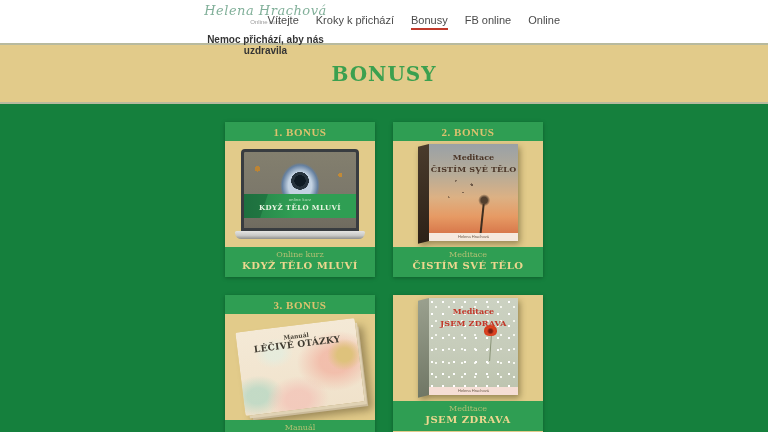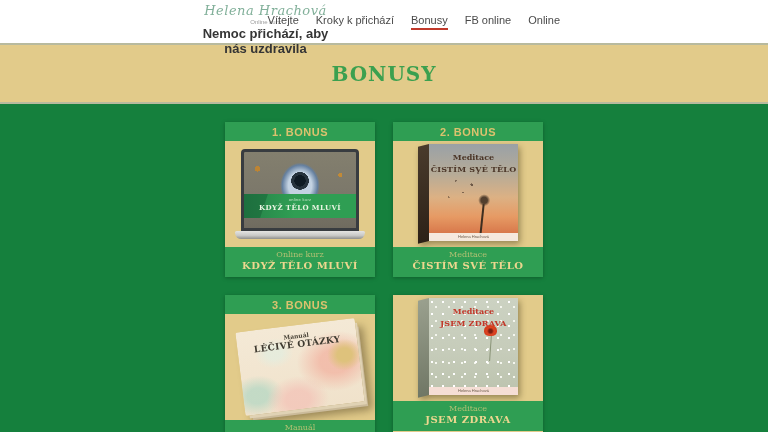--- a/index.html
+++ b/index.html
@@ -5,35 +5,35 @@
   * { margin: 0; padding: 0; box-sizing: border-box; }
   html,body { width: 768px; height: 445px; overflow: hidden; background: #fff; }
   body { font-family: "Liberation Sans", sans-serif; }
   .page { width: 768px; height: 432px; overflow: hidden; background: #15803d; position: relative; }
 
   
   .site-header { height: 43px; background: #fff; position: relative; }
   .logo { position: absolute; left: 193px; top: 3px; width: 145px; text-align: center; cursor: pointer; }
   .logo-name { font-family: "DejaVu Serif", serif; font-style: italic; font-size: 13px; color: #82b09a; letter-spacing: .5px; }
   .logo-sub { font-size: 6px; color: #9a9a9a; margin-top: 1px; }
-  .logo-tagline { font-size: 13px; font-weight: bold; color: #353535; margin-top: 1px; }
+  .logo-tagline { font-size: 10px; font-weight: bold; color: #353535; margin-top: 9px; }
   .main-nav { position: absolute; right: 208px; top: 0; height: 43px; display: flex; align-items: center; gap: 17px; }
   .nav-item { font-size: 11px; color: #4a4a4a; text-decoration: none; padding-bottom: 2px; border-bottom: 2px solid transparent; cursor: pointer; white-space: nowrap; }
   .nav-item.active { border-bottom-color: #c0392b; }
 
   
   .banner { height: 61px; background: #e2cb8a; border-top: 2px solid #b8ba9e; border-bottom: 2px solid #b8ba9e; display: flex; align-items: center; justify-content: center; }
   .banner h1 { font-family: "DejaVu Serif", serif; font-size: 20px; font-weight: bold; color: #3ba04f; letter-spacing: 1px; }
 
   
   main { padding-top: 18px; }
   .grid { width: 318px; margin: 0 auto; display: grid; grid-template-columns: 150px 150px; column-gap: 18px; row-gap: 18px; }
   .card { width: 150px; height: 155px; background: #e2cb8a; box-shadow: 0 1px 4px rgba(0,0,0,.28); cursor: pointer; }
   .card-head { height: 19px; background: #2f9e53; display: flex; align-items: center; justify-content: center;
-               font-family: Liberation Sans, sans-serif; font-weight: bold; font-size: 11px; color: #dcc26e; letter-spacing: .5px; }
+               font-family: Liberation Serif, serif; font-weight: bold; font-size: 11px; color: #dcc26e; letter-spacing: .5px; }
   .card-img { height: 106px; position: relative; display: flex; align-items: center; justify-content: center; overflow: hidden; }
   .card-foot { height: 30px; background: #2f9e53; text-align: center; padding-top: 3px; }
   .foot-type { font-family: "DejaVu Serif", serif; font-size: 8px; color: #b2c073; }
   .foot-title { font-family: "DejaVu Serif", serif; font-size: 10px; font-weight: bold; color: #ecd78f; letter-spacing: .5px; margin-top: 1px; }
 
   
   .laptop { width: 130px; }
   .laptop-screen { width: 118px; height: 82px; margin: 0 auto; background: #23272b; border: 3px solid #383c40; border-radius: 4px 4px 0 0; position: relative; overflow: hidden; }
   .laptop-photo { position: absolute; inset: 0;
     background:

